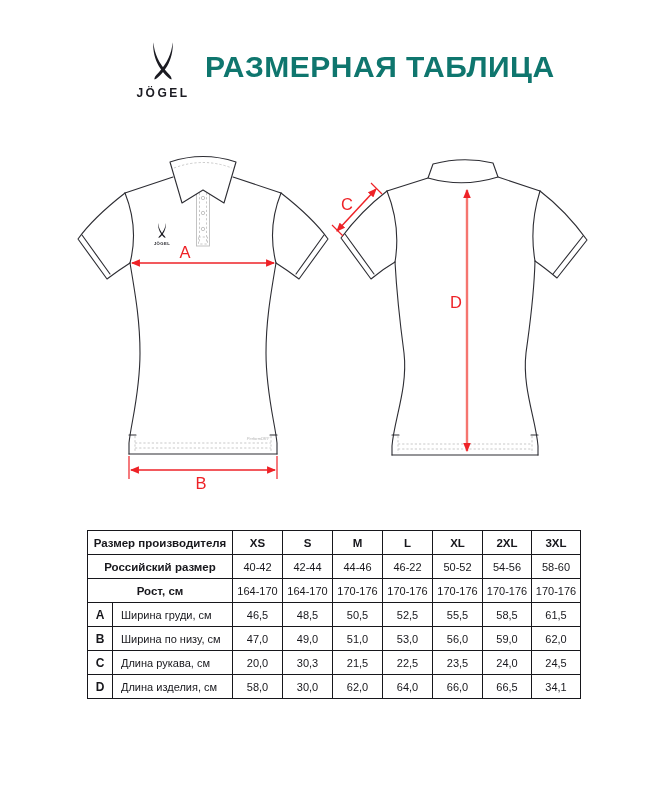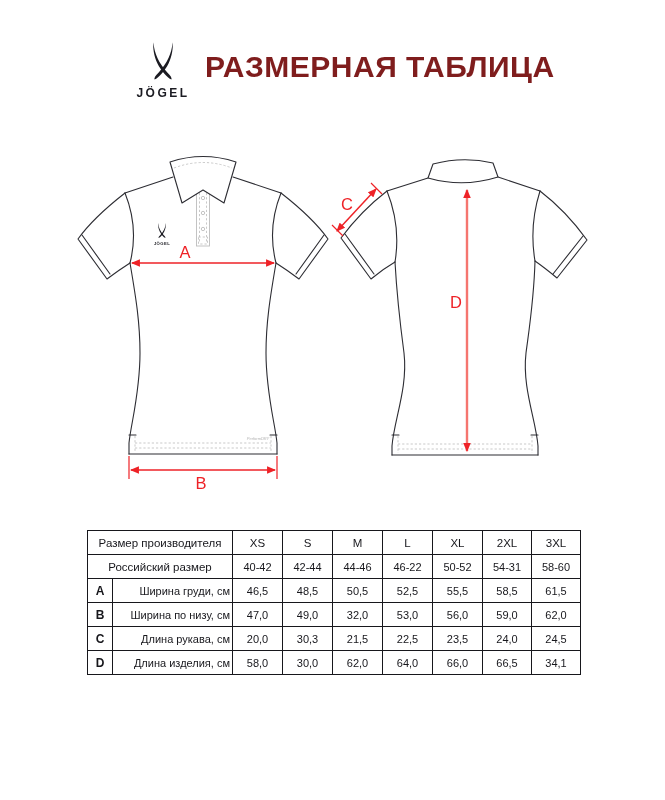--- a/index.html
+++ b/index.html
@@ -4,42 +4,42 @@
 <style>
   html,body{margin:0;padding:0;background:#fff;}
   #page{position:relative;width:665px;height:800px;background:#fff;overflow:hidden;
         font-family:"Liberation Sans",sans-serif;color:#17171c;}
 
   
   .brand{position:absolute;left:132px;top:42px;width:62px;text-align:center;}
   .brand svg{display:block;margin:0 auto;}
   .brand-text{margin-top:4px;font-size:12px;font-weight:bold;letter-spacing:2.5px;color:#1b1b22;}
   .page-title{position:absolute;left:205px;top:50px;width:340px;text-align:center;
-              font-size:30px;font-weight:bold;letter-spacing:.5px;color:#7f1d1d;white-space:nowrap;}
+              font-size:30px;font-weight:bold;letter-spacing:.5px;color:#0f766e;white-space:nowrap;}
 
   
   .diag{position:absolute;}
   #front-svg{left:55px;top:148px;}
   #back-svg{left:325px;top:148px;}
   .garm{stroke:#2d2d33;stroke-width:1.1;fill:none;stroke-linejoin:round;stroke-linecap:round;}
   .garm-fill{stroke:#2d2d33;stroke-width:1.1;fill:#fff;stroke-linejoin:round;}
   .stitch{stroke:#c3c3c3;stroke-width:.9;fill:none;stroke-dasharray:2.2 2;}
   .lightline{stroke:#bdbdbd;stroke-width:.9;fill:none;}
   .red{stroke:#ee2227;stroke-width:1.5;fill:none;}
   .redthin{stroke:#ee2227;stroke-width:1.2;fill:none;}
   .redlabel{fill:#ee2227;font-family:"Liberation Sans",sans-serif;font-size:16.5px;}
 
   
   .size-table{position:absolute;left:87px;top:530px;border-collapse:collapse;
               font-size:11px;color:#17171c;table-layout:fixed;}
   .size-table td{border:1.6px solid #17171c;text-align:center;vertical-align:middle;
                  height:23px;padding:0 2px;white-space:nowrap;background:#fff;}
-  .size-table td.hd{font-weight:normal;font-size:11.5px;}
+  .size-table td.hd{font-weight:bold;font-size:11.5px;}
   .size-table td.lt{font-weight:bold;font-size:12px;}
-  .size-table td.lb{text-align:right;padding-left:8px;}
+  .size-table td.lb{text-align:left;padding-left:8px;}
 </style>
 </head>
 <body>
 
 <div id="page">
 
   <div class="brand">
     <svg width="34" height="40" viewBox="0 0 60 70">
       <symbol id="jglmark" viewBox="0 0 60 70">
         <path d="M13,0 C15,20 22,36 38,54 C43,59 46,63 45,66 C37,62 27,51 20,37 C14,25 12,10 13,0 Z" fill="#1b1b22"></path>
@@ -190,40 +190,50 @@
       <td class="hd">2XL</td>
       <td class="hd">3XL</td>
     </tr>
     <tr>
       <td colspan="2" class="hd">Российский размер</td>
       <td>40-42</td>
       <td>42-44</td>
       <td>44-46</td>
       <td>46-22</td>
       <td>50-52</td>
-      <td>54-31</td>
+      <td>54-56</td>
       <td>58-60</td>
+    </tr>
+    <tr>
+      <td colspan="2" class="hd">Рост, см</td>
+      <td>164-170</td>
+      <td>164-170</td>
+      <td>170-176</td>
+      <td>170-176</td>
+      <td>170-176</td>
+      <td>170-176</td>
+      <td>170-176</td>
     </tr>
     <tr>
       <td class="lt">A</td>
       <td class="lb">Ширина груди, см</td>
       <td>46,5</td>
       <td>48,5</td>
       <td>50,5</td>
       <td>52,5</td>
       <td>55,5</td>
       <td>58,5</td>
       <td>61,5</td>
     </tr>
     <tr>
       <td class="lt">B</td>
       <td class="lb">Ширина по низу, см</td>
       <td>47,0</td>
       <td>49,0</td>
-      <td>32,0</td>
+      <td>51,0</td>
       <td>53,0</td>
       <td>56,0</td>
       <td>59,0</td>
       <td>62,0</td>
     </tr>
     <tr>
       <td class="lt">C</td>
       <td class="lb">Длина рукава, см</td>
       <td>20,0</td>
       <td>30,3</td>

